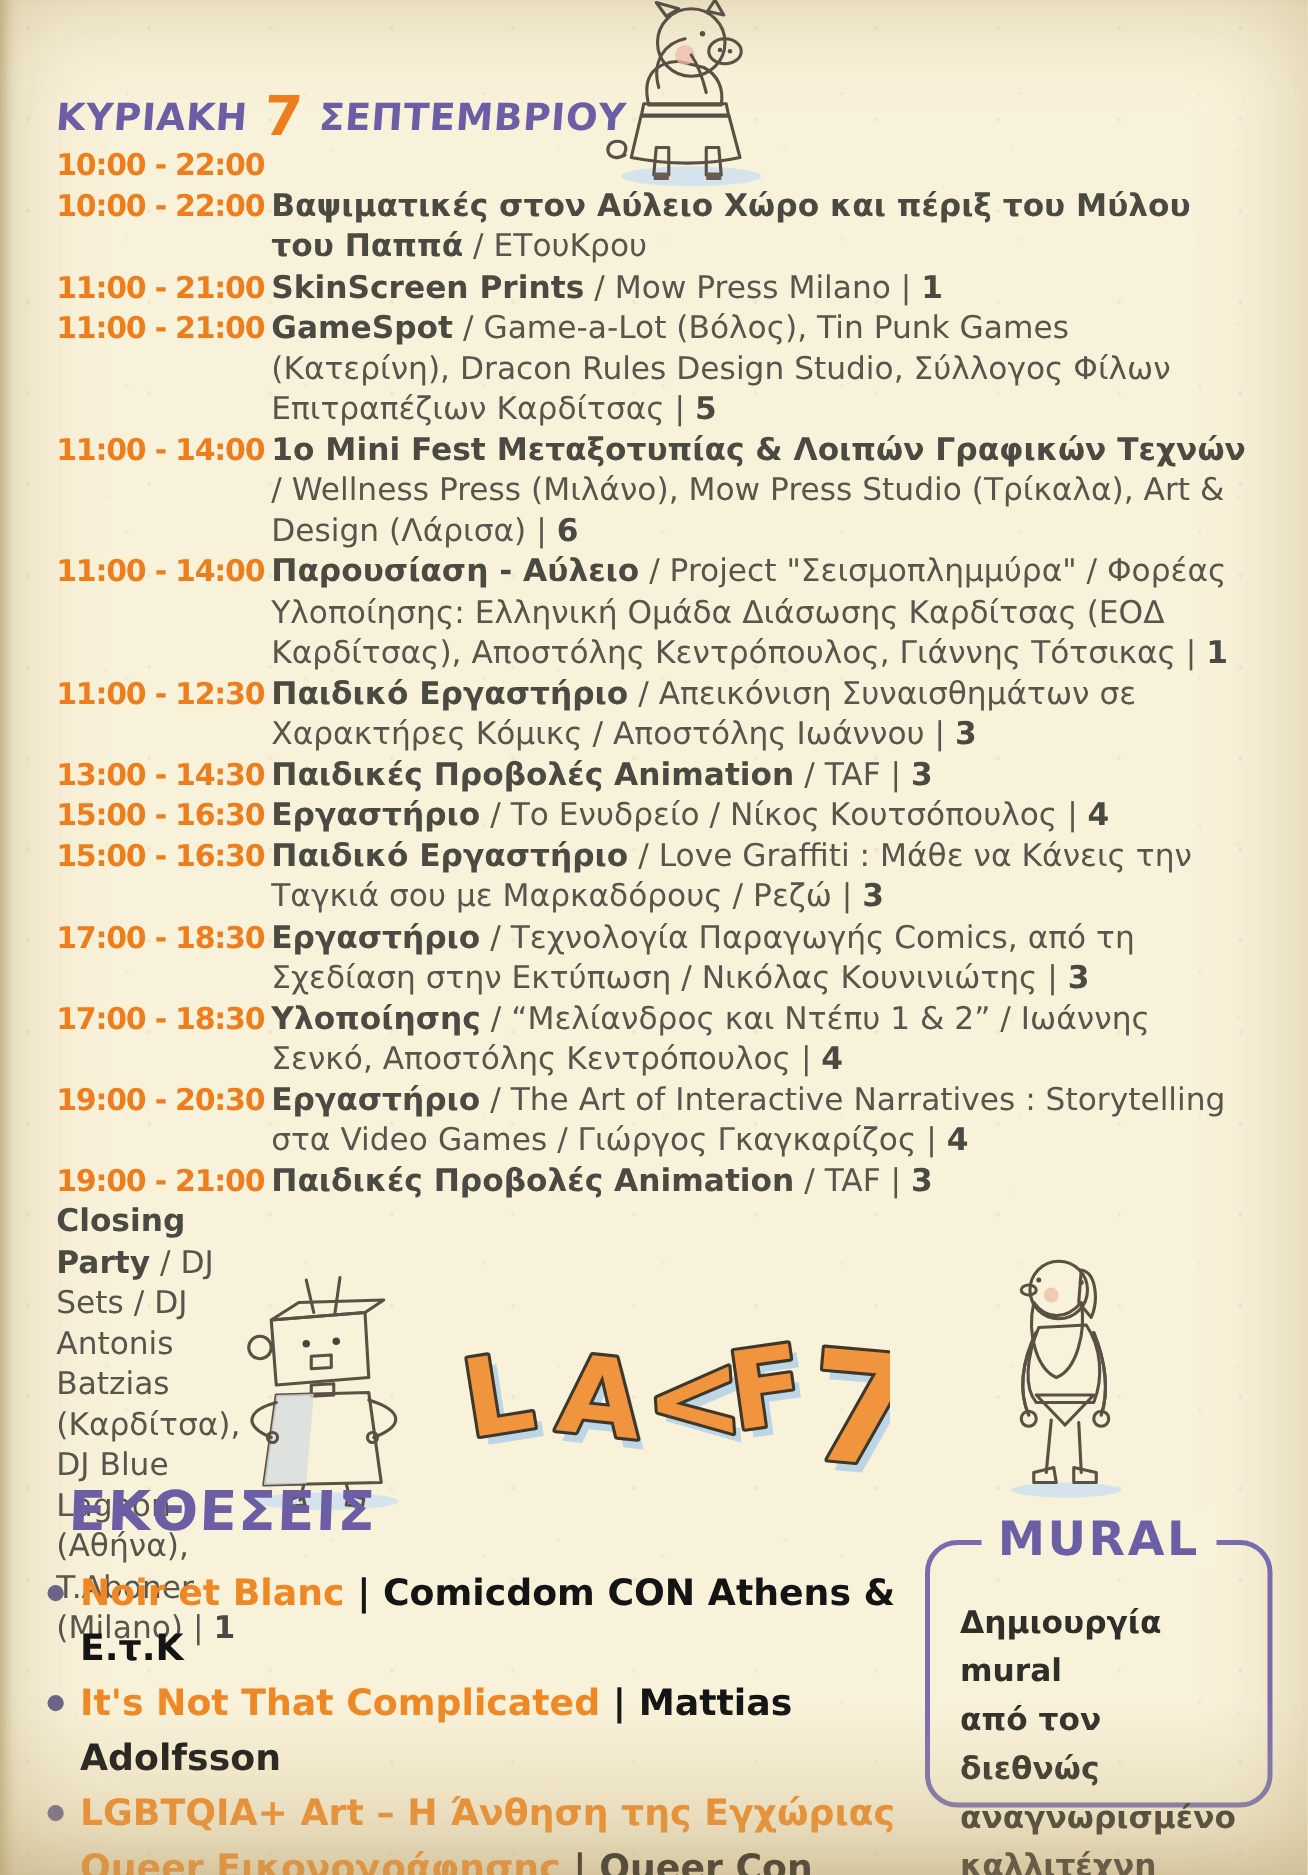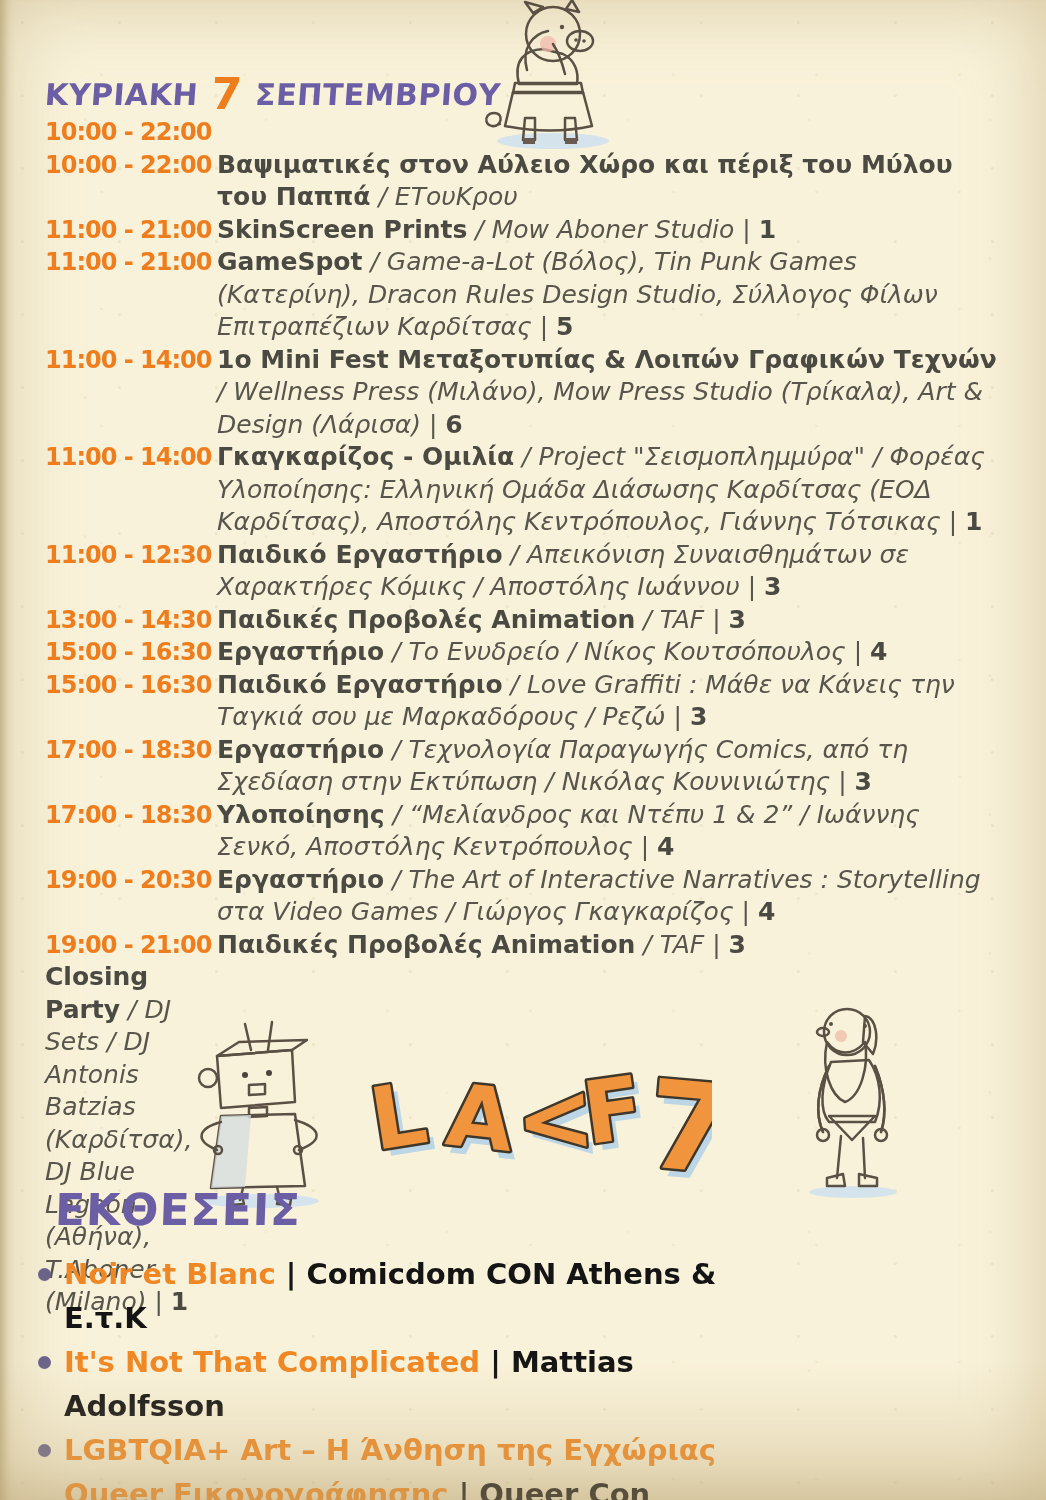--- a/index.html
+++ b/index.html
@@ -19,21 +19,21 @@
   
   .header{position:absolute;left:45px;top:68px;color:#6c5ea4;font-weight:bold;
     font-size:30px;letter-spacing:.5px;transform:skewX(-4deg);white-space:nowrap;}
   .header .daynum{color:#ee7e1d;font-size:44px;vertical-align:-4px;padding:0 2px;}
   
   .schedule{position:absolute;left:45px;top:116px;width:952px;}
   .row{display:grid;grid-template-columns:162px 1fr;column-gap:10px;
     font-size:25px;line-height:32.5px;color:#54524a;}
   .time{color:#ee7e1d;font-weight:bold;font-size:24px;letter-spacing:-1px;white-space:nowrap;}
   .seg-t{font-weight:bold;color:#4b4a42;}
-  .seg-p{color:#57554c;font-style:italic;}
+  .seg-p{color:#57554c;}
   .seg-n{font-weight:bold;color:#4b4a42;}
   
   .pig{position:absolute;left:453px;top:0px;}
   .robot{position:absolute;left:155px;top:1018px;}
   .oldman{position:absolute;left:783px;top:1002px;}
   .logo{position:absolute;left:352px;top:1046px;}
   .logo .lt{font-family:"DejaVu Sans","Liberation Sans",sans-serif;font-weight:bold;
     fill:#f0953d;stroke:#40372b;stroke-width:5px;paint-order:stroke;stroke-linejoin:round;}
   .logo .lts{font-family:"DejaVu Sans","Liberation Sans",sans-serif;font-weight:bold;fill:#bcd6e6;}
   
@@ -88,33 +88,33 @@
   <div class="schedule">
       <div class="row">
         <span class="time">10:00 - 22:00</span>
       </div>
       <div class="row">
         <span class="time">10:00 - 22:00</span>
         <span class="content"><span class="seg-t">Βαψιματικές στον Αύλειο Χώρο και πέριξ του Μύλου του Παππά</span><span class="seg-p"> / ΕΤουΚρου</span></span>
       </div>
       <div class="row">
         <span class="time">11:00 - 21:00</span>
-        <span class="content"><span class="seg-t">SkinScreen Prints</span><span class="seg-p"> / Mow Aboner Studio | </span><span class="seg-n">1</span></span>
+        <span class="content"><span class="seg-t">SkinScreen Prints</span><span class="seg-p"> / Mow Press Milano | </span><span class="seg-n">1</span></span>
       </div>
       <div class="row">
         <span class="time">11:00 - 21:00</span>
         <span class="content"><span class="seg-t">GameSpot</span><span class="seg-p"> / Game-a-Lot (Βόλος), Tin Punk Games (Κατερίνη), Dracon Rules Design Studio, Σύλλογος Φίλων Επιτραπέζιων Καρδίτσας | </span><span class="seg-n">5</span></span>
       </div>
       <div class="row">
         <span class="time">11:00 - 14:00</span>
         <span class="content"><span class="seg-t">1ο Mini Fest Μεταξοτυπίας &amp; Λοιπών Γραφικών Τεχνών</span><span class="seg-p"> / Wellness Press (Μιλάνο), Mow Press Studio (Τρίκαλα), Art &amp; Design (Λάρισα) | </span><span class="seg-n">6</span></span>
       </div>
       <div class="row">
         <span class="time">11:00 - 14:00</span>
-        <span class="content"><span class="seg-t">Γκαγκαρίζος - Ομιλία</span><span class="seg-p"> / Project "Σεισμοπλημμύρα" / Φορέας Υλοποίησης: Ελληνική Ομάδα Διάσωσης Καρδίτσας (ΕΟΔ Καρδίτσας), Αποστόλης Κεντρόπουλος, Γιάννης Τότσικας | </span><span class="seg-n">1</span></span>
+        <span class="content"><span class="seg-t">Παρουσίαση - Αύλειο</span><span class="seg-p"> / Project "Σεισμοπλημμύρα" / Φορέας Υλοποίησης: Ελληνική Ομάδα Διάσωσης Καρδίτσας (ΕΟΔ Καρδίτσας), Αποστόλης Κεντρόπουλος, Γιάννης Τότσικας | </span><span class="seg-n">1</span></span>
       </div>
       <div class="row">
         <span class="time">11:00 - 12:30</span>
         <span class="content"><span class="seg-t">Παιδικό Εργαστήριο</span><span class="seg-p"> / Απεικόνιση Συναισθημάτων σε Χαρακτήρες Κόμικς / Αποστόλης Ιωάννου | </span><span class="seg-n">3</span></span>
       </div>
       <div class="row">
         <span class="time">13:00 - 14:30</span>
         <span class="content"><span class="seg-t">Παιδικές Προβολές Animation</span><span class="seg-p"> / TAF | </span><span class="seg-n">3</span></span>
       </div>
       <div class="row">
@@ -205,15 +205,27 @@
     <circle cx="58" cy="34" r="6" fill="#eeb9a2" opacity=".7"></circle>
   </svg>
 
   <div class="ex-heading">ΕΚΘΕΣΕΙΣ</div>
   <div class="ex-list">
       <div class="ex-item"><span class="bullet"></span><span class="ex-title">Noir et Blanc</span><span class="ex-sep"> | </span><span class="ex-by">Comicdom CON Athens &amp; Ε.τ.Κ</span></div>
       <div class="ex-item"><span class="bullet"></span><span class="ex-title">It's Not That Complicated</span><span class="ex-sep"> | </span><span class="ex-by">Mattias Adolfsson</span></div>
       <div class="ex-item"><span class="bullet"></span><span class="ex-title">LGBTQIA+ Art – Η Άνθηση της Εγχώριας Queer Εικονογράφησης</span><span class="ex-sep"> | </span><span class="ex-by">Queer Con</span></div>
     </div>
 
+  <div class="mural-box">
+    <div class="mural-title">MURAL</div>
+    <div class="mural-text">
+      <div>Δημιουργία mural</div>
+      <div>από τον διεθνώς</div>
+      <div>αναγνωρισμένο</div>
+      <div>
+        <span>καλλιτέχνη</span>
+        
+      </div>
+    </div>
+  </div>
 
   <div class="bottom-tint"></div>
 </div>
 
 </body></html>

